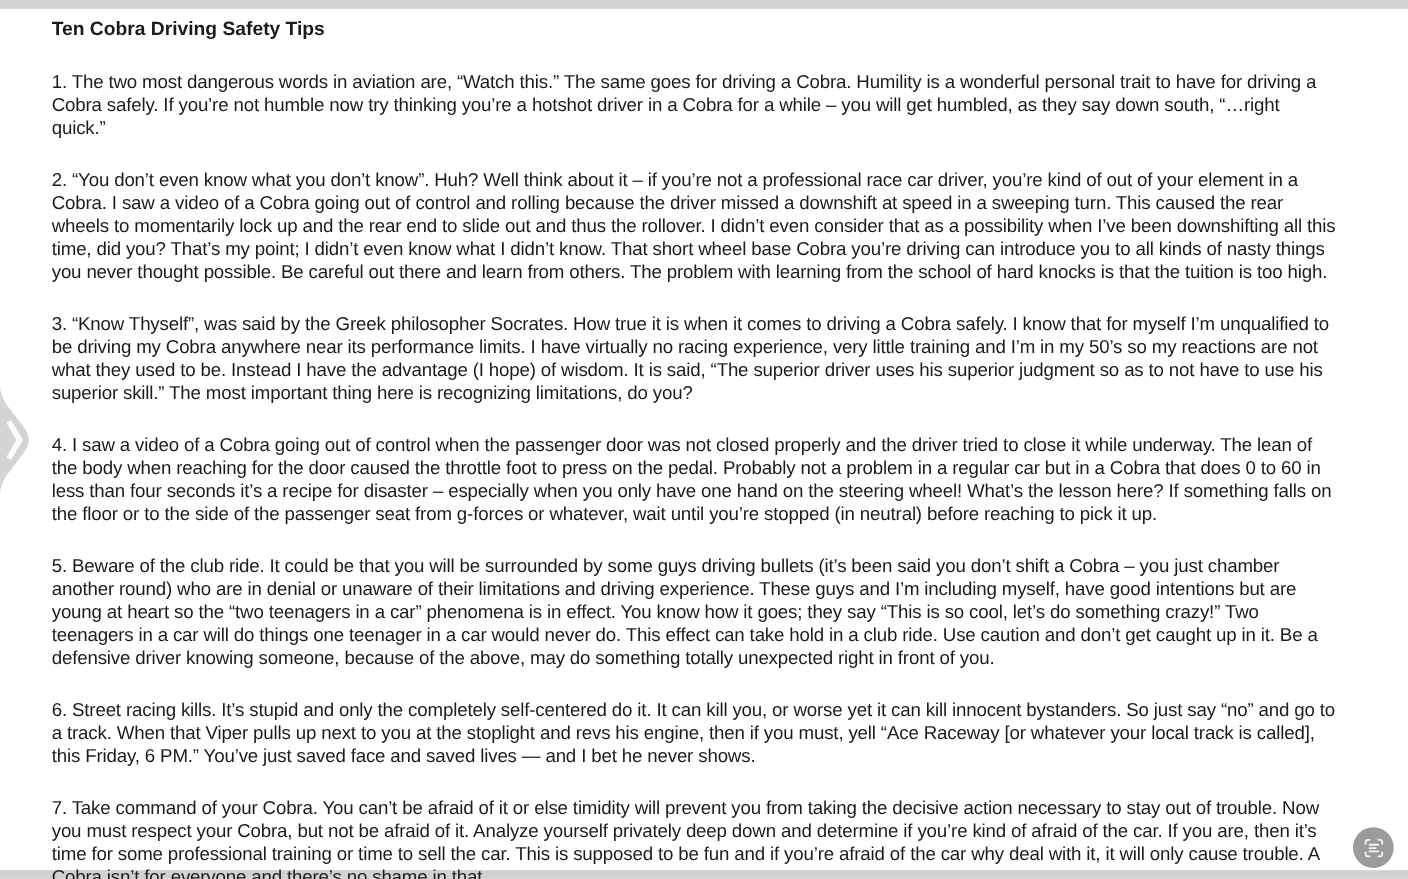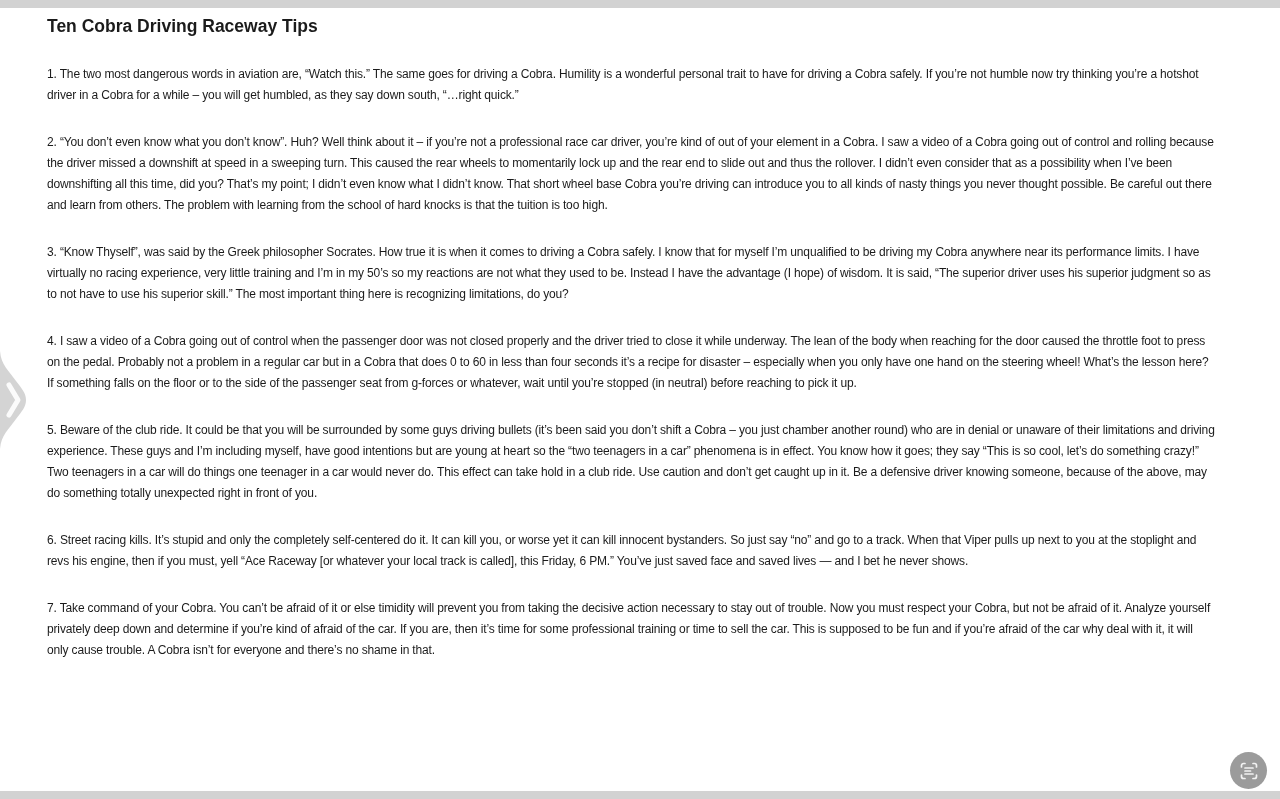--- a/index.html
+++ b/index.html
@@ -27,21 +27,21 @@
     left: 47px;
     width: 1169px;
   }
   .article-title {
     font-size: 17.5px;
     font-weight: 700;
     line-height: 21px;
     margin: 0 0 27px 0;
   }
   .para {
-    font-size: 12px;
+    font-size: 17px;
     line-height: 21px;
     letter-spacing: -0.15px;
     margin: 12px 0 26px 0;
   }
   .sidebar-handle {
     position: absolute;
     left: 0;
     top: 351px;
     width: 28px;
     height: 98px;
@@ -61,21 +61,21 @@
     cursor: pointer;
   }
 </style>
 </head>
 <body>
 
 <div class="edge-strip top"></div>
 <div class="edge-strip bottom"></div>
 
 <div class="content">
-  <h1 class="article-title">Ten Cobra Driving Raceway Tips</h1>
+  <h1 class="article-title">Ten Cobra Driving Safety Tips</h1>
   <p class="para">1. The two most dangerous words in aviation are, “Watch this.” The same goes for driving a Cobra. Humility is a wonderful personal trait to have for driving a Cobra safely. If you’re not humble now try thinking you’re a hotshot driver in a Cobra for a while – you will get humbled, as they say down south, “…right quick.”</p>
   <p class="para">2. “You don’t even know what you don’t know”. Huh? Well think about it – if you’re not a professional race car driver, you’re kind of out of your element in a Cobra. I saw a video of a Cobra going out of control and rolling because the driver missed a downshift at speed in a sweeping turn. This caused the rear wheels to momentarily lock up and the rear end to slide out and thus the rollover. I didn’t even consider that as a possibility when I’ve been downshifting all this time, did you? That’s my point; I didn’t even know what I didn’t know. That short wheel base Cobra you’re driving can introduce you to all kinds of nasty things you never thought possible. Be careful out there and learn from others. The problem with learning from the school of hard knocks is that the tuition is too high.</p>
   <p class="para">3. “Know Thyself”, was said by the Greek philosopher Socrates. How true it is when it comes to driving a Cobra safely. I know that for myself I’m unqualified to be driving my Cobra anywhere near its performance limits. I have virtually no racing experience, very little training and I’m in my 50’s so my reactions are not what they used to be. Instead I have the advantage (I hope) of wisdom. It is said, “The superior driver uses his superior judgment so as to not have to use his superior skill.” The most important thing here is recognizing limitations, do you?</p>
   <p class="para">4. I saw a video of a Cobra going out of control when the passenger door was not closed properly and the driver tried to close it while underway. The lean of the body when reaching for the door caused the throttle foot to press on the pedal. Probably not a problem in a regular car but in a Cobra that does 0 to 60 in less than four seconds it’s a recipe for disaster – especially when you only have one hand on the steering wheel! What’s the lesson here? If something falls on the floor or to the side of the passenger seat from g-forces or whatever, wait until you’re stopped (in neutral) before reaching to pick it up.</p>
   <p class="para">5. Beware of the club ride. It could be that you will be surrounded by some guys driving bullets (it’s been said you don’t shift a Cobra – you just chamber another round) who are in denial or unaware of their limitations and driving experience. These guys and I’m including myself, have good intentions but are young at heart so the “two teenagers in a car” phenomena is in effect. You know how it goes; they say “This is so cool, let’s do something crazy!” Two teenagers in a car will do things one teenager in a car would never do. This effect can take hold in a club ride. Use caution and don’t get caught up in it. Be a defensive driver knowing someone, because of the above, may do something totally unexpected right in front of you.</p>
   <p class="para">6. Street racing kills. It’s stupid and only the completely self-centered do it. It can kill you, or worse yet it can kill innocent bystanders. So just say “no” and go to a track. When that Viper pulls up next to you at the stoplight and revs his engine, then if you must, yell “Ace Raceway [or whatever your local track is called], this Friday, 6 PM.” You’ve just saved face and saved lives — and I bet he never shows.</p>
   <p class="para">7. Take command of your Cobra. You can’t be afraid of it or else timidity will prevent you from taking the decisive action necessary to stay out of trouble. Now you must respect your Cobra, but not be afraid of it. Analyze yourself privately deep down and determine if you’re kind of afraid of the car. If you are, then it’s time for some professional training or time to sell the car. This is supposed to be fun and if you’re afraid of the car why deal with it, it will only cause trouble. A Cobra isn’t for everyone and there’s no shame in that.</p>
 </div>
 
 <div class="sidebar-handle">

